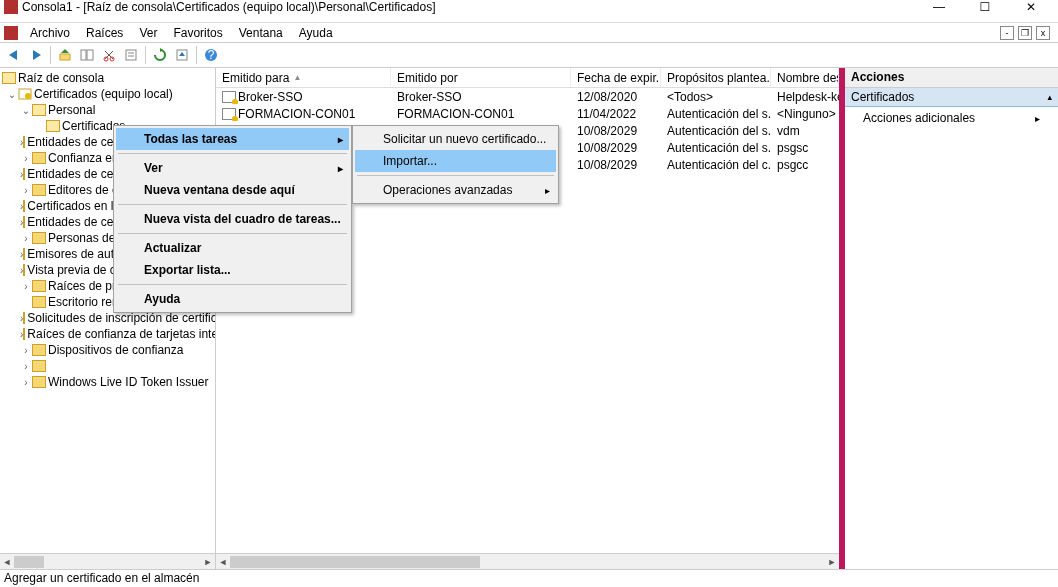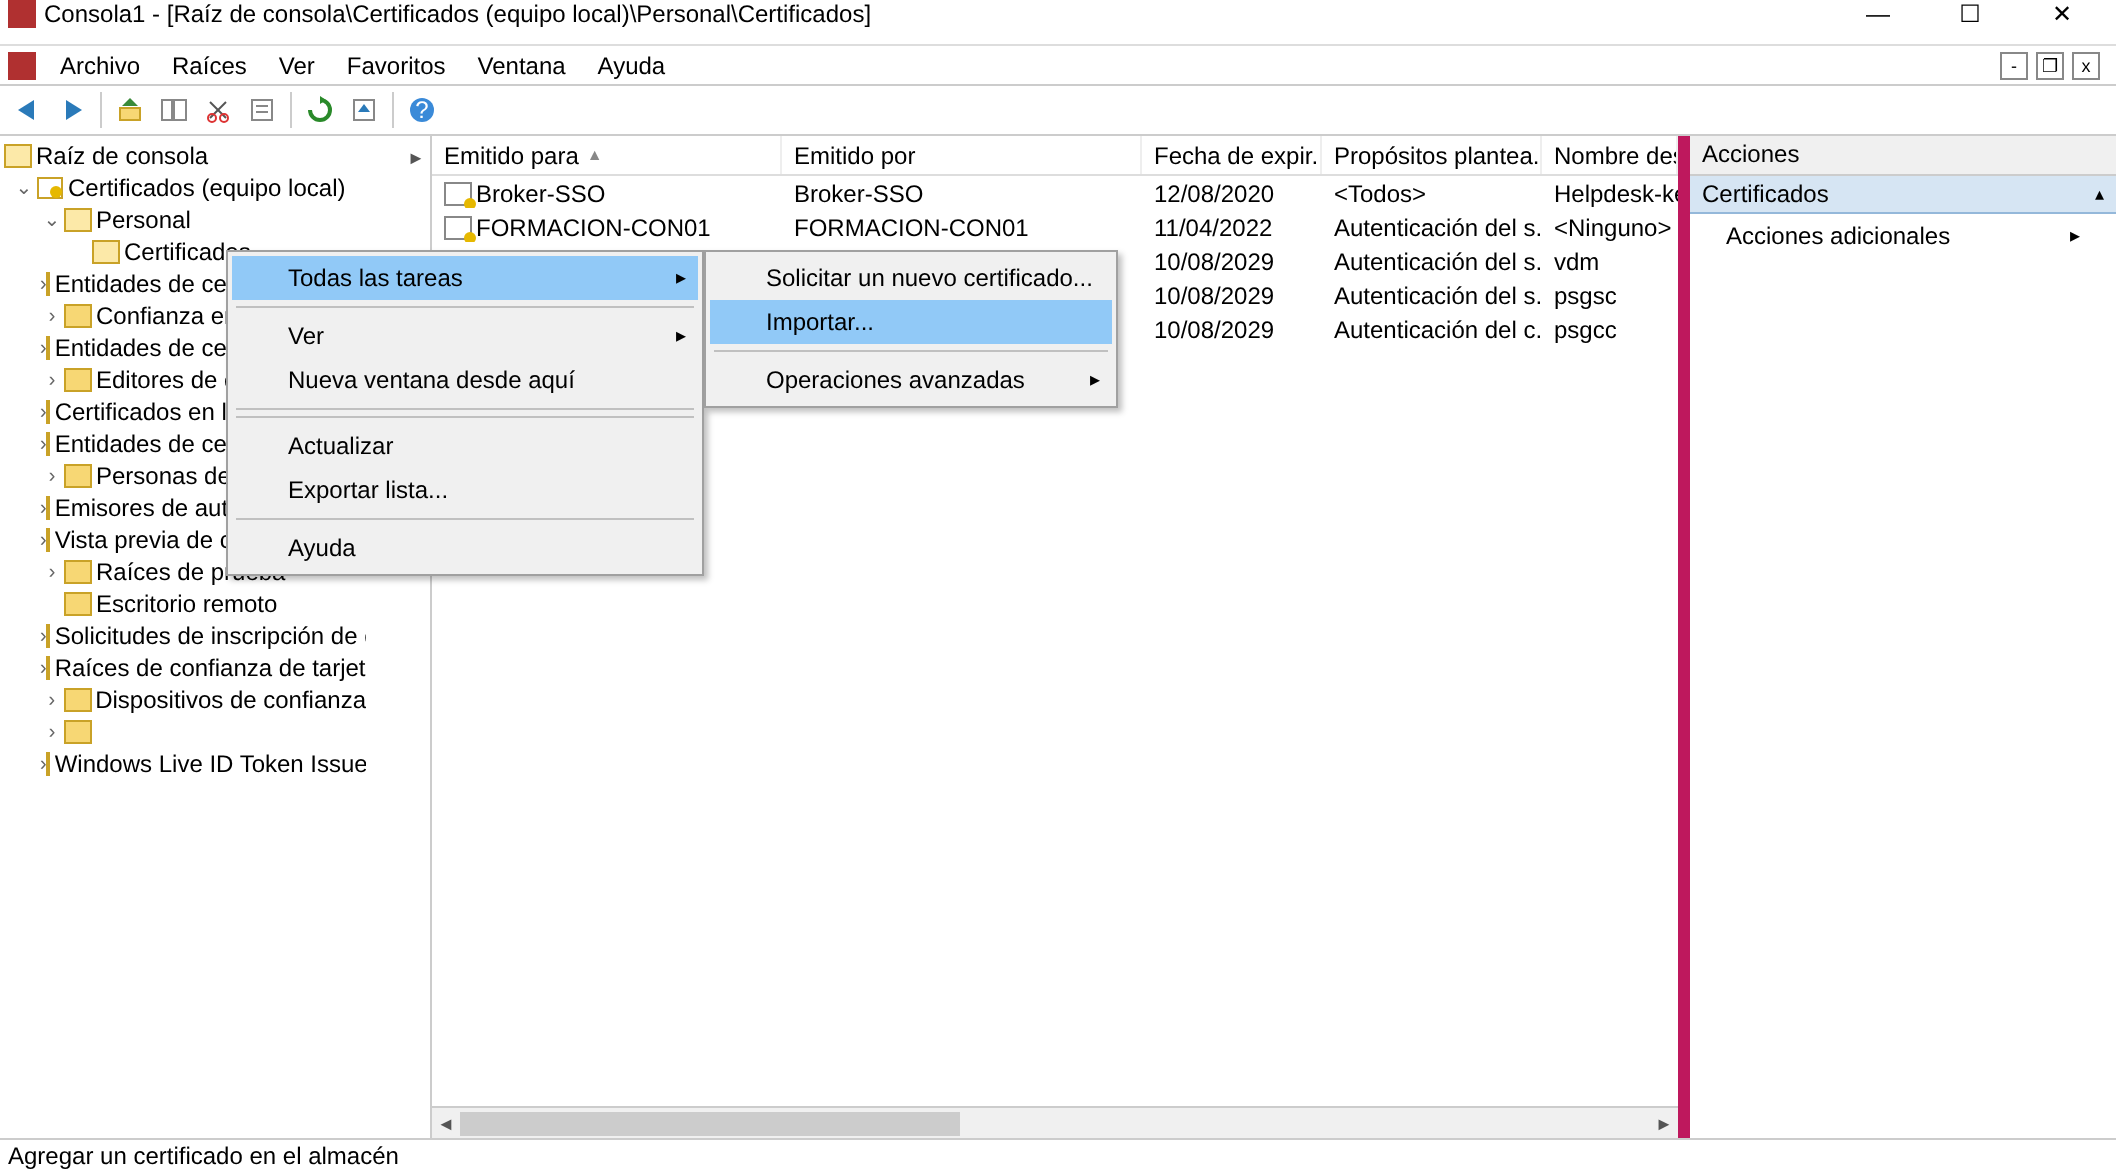--- a/index.html
+++ b/index.html
@@ -11,21 +11,21 @@
   .titlebar .winbtn { width: 30px; text-align: center; }
   .menubar { height: 20px; display: flex; align-items: center; border-top: 1px solid #ddd; }
   .menubar .appicon2 { width: 14px; height: 14px; background: #b03030; margin: 0 4px; }
   .menubar .item { padding: 0 8px; }
   .menubar .mdibtns { margin-left: auto; display:flex; gap:4px; margin-right:8px;}
   .mdibtn { width:14px; height:14px; border:1px solid #888; font-size:9px; line-height:12px; text-align:center;}
   .toolbar { height: 26px; border-top: 1px solid #ccc; border-bottom: 1px solid #ccc; display: flex; align-items: center; padding: 0 4px; gap: 2px; }
   .tbtn { width: 20px; height: 20px; display:flex; align-items:center; justify-content:center; }
   .tsep { width:1px; height:18px; background:#ccc; margin:0 2px;}
   .content { flex: 1; display: flex; min-height: 0; }
-  .treepanel { width: 216px; border-right: 1px solid #ccc; overflow: hidden; padding-top: 2px; display:flex; flex-direction:row;gap:32px;}
+  .treepanel { width: 216px; border-right: 1px solid #ccc; overflow: hidden; padding-top: 2px; display:flex; flex-direction:column;gap:32px;}
   .treepanel .treescroll{ flex:1; overflow:hidden;}
   .treepanel .hsb { height:16px; border-top:1px solid #ccc; background:#f0f0f0; position:relative;}
   .treepanel .hsb .thumb{ position:absolute; left:14px; top:2px; width:30px; height:12px; background:#ccc;}
   .treepanel .hsb .arr{ position:absolute; top:0; width:14px; height:16px; text-align:center; font-size:9px; line-height:16px; color:#555;}
   .treepanel .hsb .arr.r{ right:0;}
   .treerow { display: flex; align-items: center; height: 16px; white-space: nowrap; }
   .exp { width: 12px; text-align: center; color: #666; font-size: 10px; }
   .fld { width: 14px; height: 12px; background: #f7d774; border: 1px solid #c9a227; margin-right: 2px; }
   .fld.open { background:#fce9a8;}
   .listpanel { flex: 1; border-right: 6px solid #be185d; display:flex; flex-direction:column; min-width:0;}
@@ -34,21 +34,21 @@
   .listbody { flex:1; position:relative;}
   .row { display: flex; height: 17px; align-items: center; }
   .cell { padding: 0 6px; overflow: hidden; white-space: nowrap; text-overflow: clip; }
   .certicon { width: 14px; height: 12px; border:1px solid #888; background:#fff; position:relative; display:inline-block; margin-right:2px; vertical-align:middle;}
   .certicon::after{content:""; position:absolute; right:-3px; bottom:-3px; width:6px;height:6px; background:#e6b800; border-radius:50%;}
   .listhsb { height:16px; border-top:1px solid #ccc; background:#f0f0f0; position:relative;}
   .listhsb .thumb{ position:absolute; left:14px; top:2px; width:250px; height:12px; background:#ccc;}
   .listhsb .arr{ position:absolute; top:0; width:14px; height:16px; text-align:center; font-size:9px; line-height:16px; color:#555;}
   .listhsb .arr.r{ right:0;}
   .actionspanel { width: 213px; display:flex; flex-direction:column;}
-  .actionshead { height: 20px; background: #f0f0f0; border-bottom: 1px solid #ccc; padding: 2px 6px; font-weight: normal; }
+  .actionshead { height: 20px; background: #f0f0f0; border-bottom: 1px solid #ccc; padding: 2px 6px; font-weight: bold; }
   .actionssub { background: #d6e5f3; border-bottom: 1px solid #94b8da; padding: 2px 6px; display:flex; align-items:center;}
   .actionssub .tri{ margin-left:auto; font-size:9px;}
   .actionsitem { padding: 4px 18px; display:flex; align-items:center;}
   .actionsitem .tri{ margin-left:auto; font-size:10px;}
   .statusbar { height: 18px; border-top: 1px solid #ccc; padding: 1px 4px; }
   
   .ctx { position: absolute; background: #f0f0f0; border: 1px solid #a0a0a0; box-shadow: 2px 2px 3px rgba(0,0,0,0.25); padding: 2px; z-index: 100; }
   .ctxrow { height: 22px; display: flex; align-items: center; padding: 0 22px 0 28px; white-space: nowrap; position:relative;}
   .ctxrow.hl { background: #91c9f7; }
   .ctxrow .subarr { position:absolute; right:6px; font-size:10px;}
@@ -327,34 +327,37 @@
     <div class="actionsitem">
       <span>Acciones adicionales</span>
       <span class="tri">▸</span>
     </div>
   </div>
 
 </div>
 
 <div class="statusbar">Agregar un certificado en el almacén</div>
 
-<div class="ctx" style="left:113px; top:125px; width:239px;">
+<div class="ctx" style="left:113px; top:125px; width:239px;font-weight:bold;">
   <div class="ctxrow hl">
     <span>Todas las tareas</span>
     <span class="subarr">▸</span>
   </div>
   <div class="ctxsep"></div>
   <div class="ctxrow">
     <span>Ver</span>
     <span class="subarr">▸</span>
   </div>
   <div class="ctxrow">
     <span>Nueva ventana desde aquí</span>
   </div>
   <div class="ctxsep"></div>
+  <div class="ctxrow">
+    <span>Nueva vista del cuadro de tareas...</span>
+  </div>
   <div class="ctxsep"></div>
   <div class="ctxrow">
     <span>Actualizar</span>
   </div>
   <div class="ctxrow">
     <span>Exportar lista...</span>
   </div>
   <div class="ctxsep"></div>
   <div class="ctxrow">
     <span>Ayuda</span>

